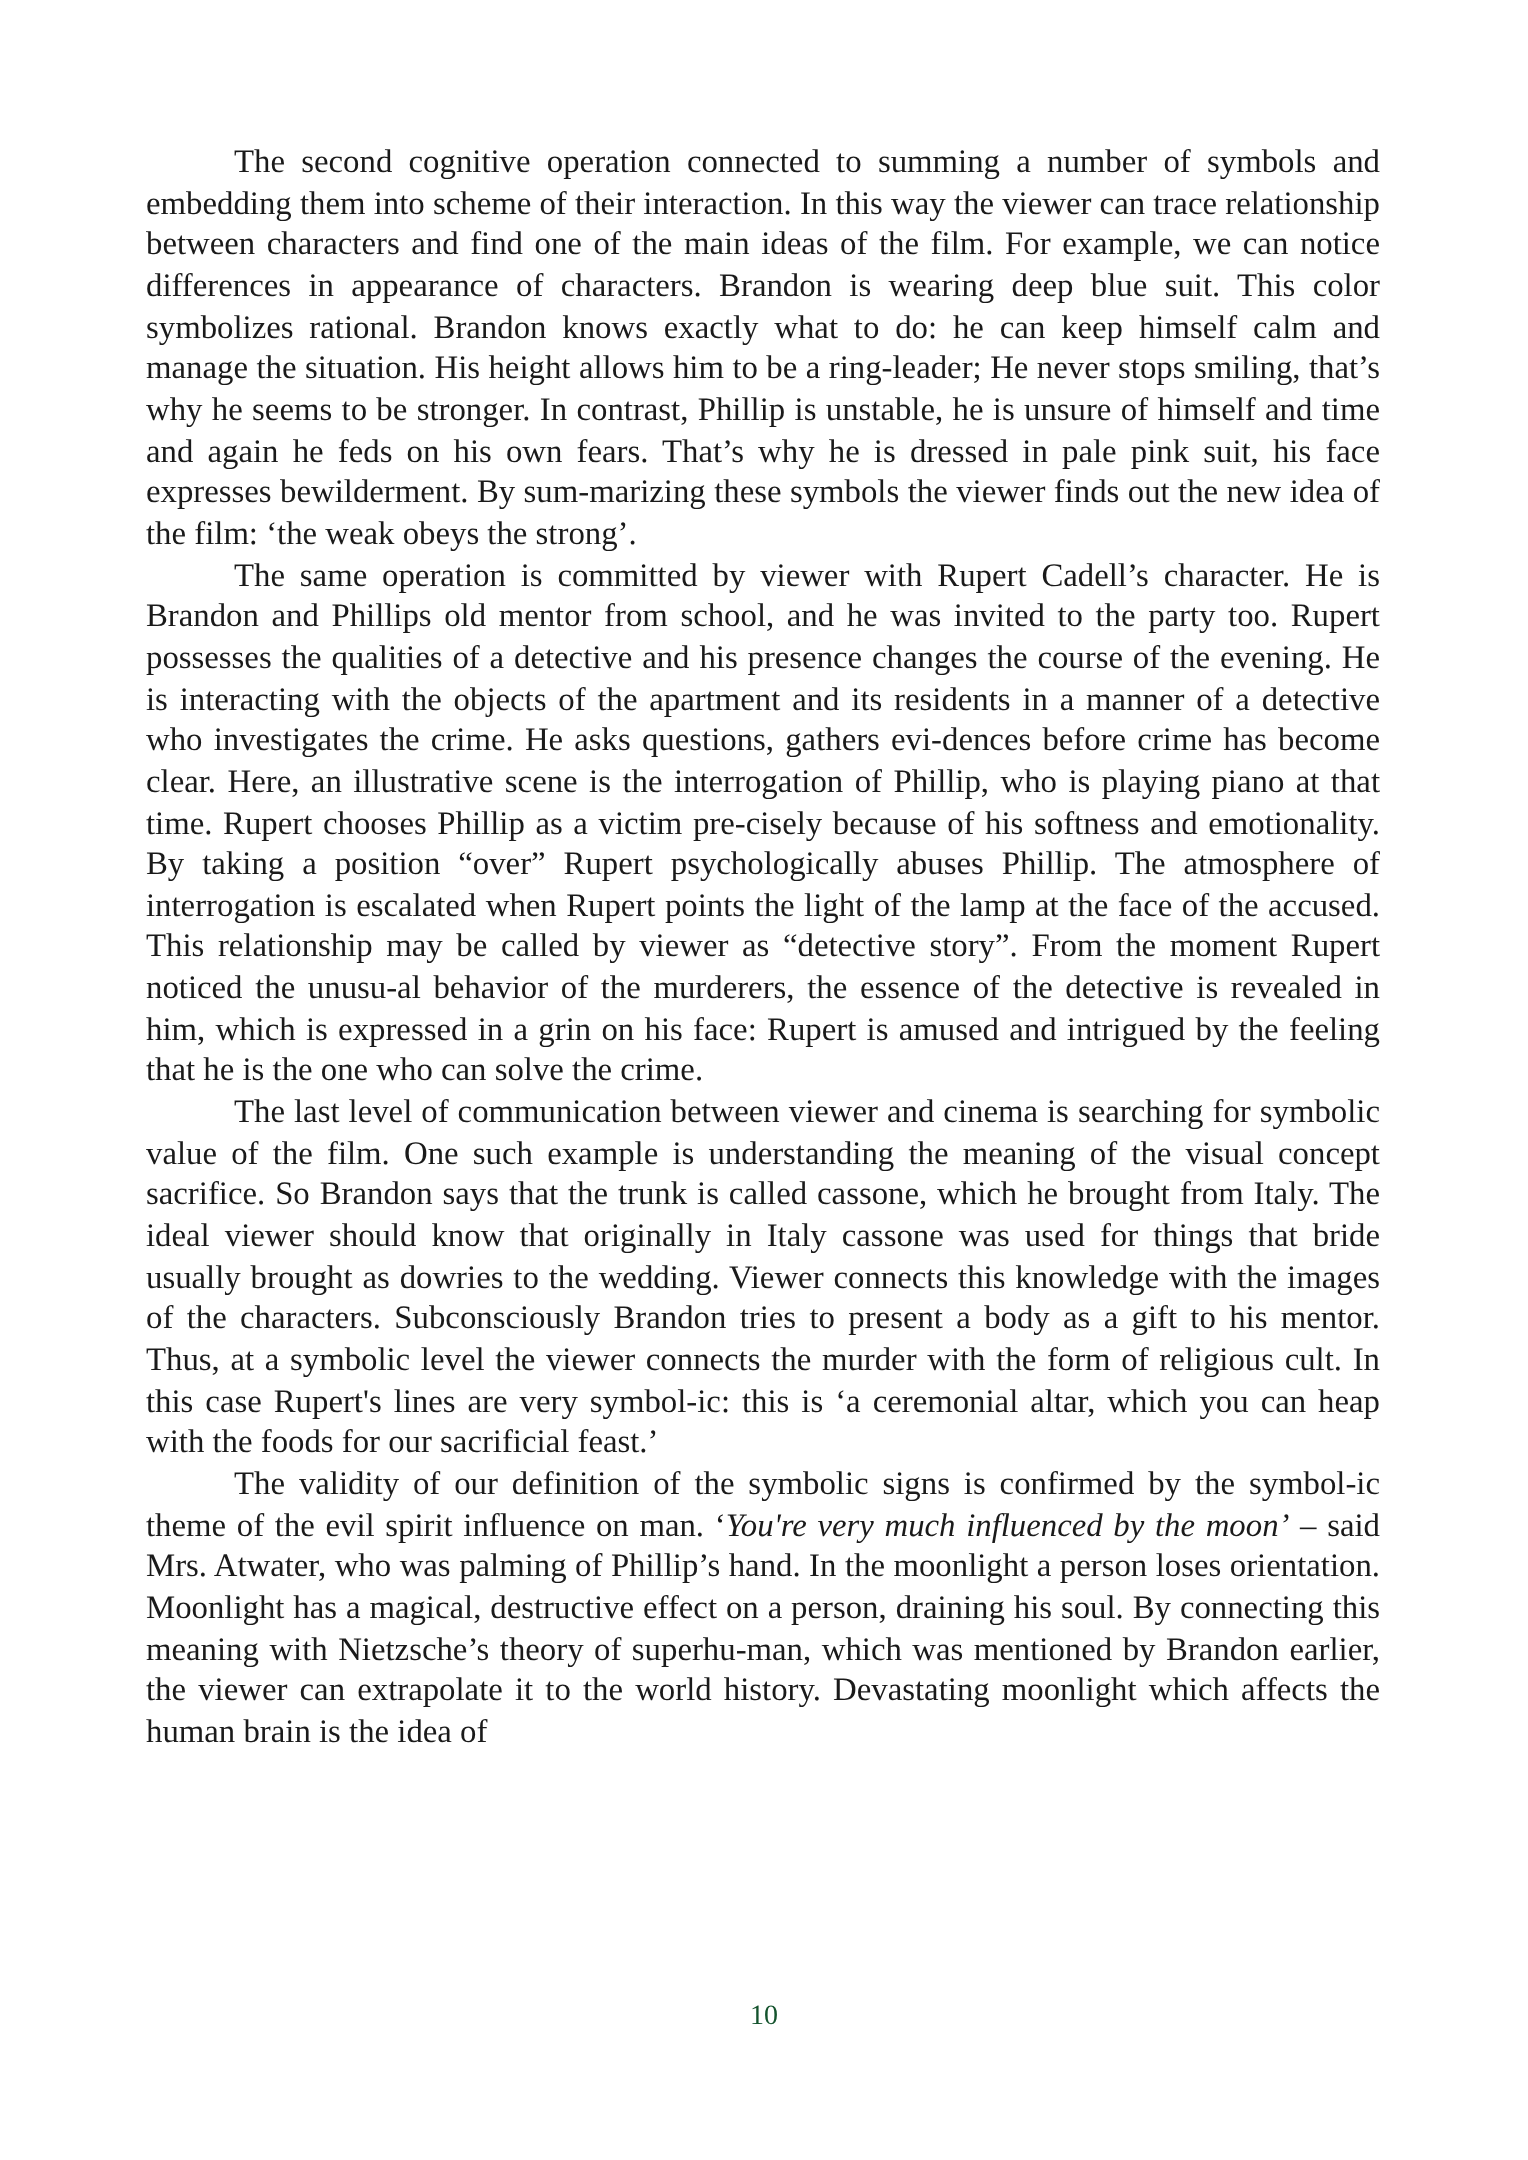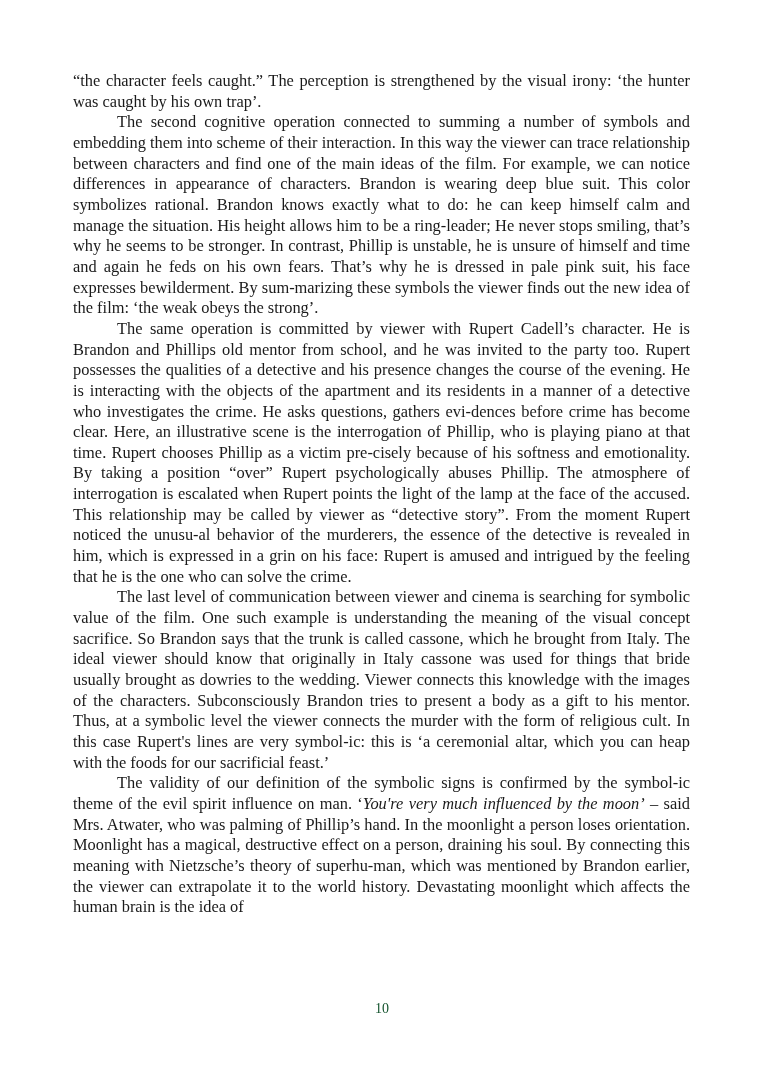--- a/index.html
+++ b/index.html
@@ -28,22 +28,19 @@
       text-align: center;
       font-family: "Liberation Serif", serif;
       font-size: 14px;
       color: #14532d;
     }
   </style>
 </head>
 <body>
 
 <div class="page">
-  <p>
-    <span>“the character feels caught.” The perception is strengthened by the visual irony: ‘the hunter was caught by his own trap’.</span>
-  </p>
   <p class="indent"><span>The second cognitive operation connected to </span><b>summing a number of symbols</b><span> and </span><b>embedding</b><span> them into scheme of their interaction. In this way the viewer can trace relationship between characters and find one of the main ideas of the film. For example, we can notice differences in appearance of characters. Brandon is wearing deep blue suit. This color symbolizes rational. Brandon knows exactly what to do: he can keep himself calm and manage the situation. His height allows him to be a ring-leader; He never stops smiling, that’s why he seems to be stronger. In contrast, Phillip is unstable, he is unsure of himself and time and again he feds on his own fears. That’s why he is dressed in pale pink suit, his face expresses bewilderment. By sum-marizing these symbols the viewer finds out the new idea of the film: ‘the weak obeys the strong’.</span></p>
   <p class="indent"><span>The same operation is committed by viewer with Rupert Cadell’s character. He is Brandon and Phillips old mentor from school, and he was invited to the party too. Rupert possesses the qualities of a detective and his presence changes the course of the evening. He is interacting with the objects of the apartment and its residents in a manner of a detective who investigates the crime. He asks questions, gathers evi-dences before crime has become clear. Here, an illustrative scene is the interrogation of Phillip, who is playing piano at that time. Rupert chooses Phillip as a victim pre-cisely because of his softness and emotionality. By taking a position “over” Rupert psychologically abuses Phillip. The atmosphere of interrogation is escalated when Rupert points the light of the lamp at the face of the accused. This relationship may be called by viewer as “detective story”. From the moment Rupert noticed the unusu-al behavior of the murderers, the essence of the detective is revealed in him, which is expressed in a grin on his face: Rupert is amused and intrigued by the feeling that he is the one who can solve the crime.</span></p>
   <p class="indent"><span>The last level of communication between viewer and cinema is </span><b>searching for symbolic value</b><span> of the film. One such example is understanding the meaning of the visual concept sacrifice. So Brandon says that the trunk is called cassone, which he brought from Italy. The ideal viewer should know that originally in Italy cassone was used for things that bride usually brought as dowries to the wedding. Viewer connects this knowledge with the images of the characters. Subconsciously Brandon tries to present a body as a gift to his mentor. Thus, at a symbolic level the viewer connects the murder with the form of religious cult. In this case Rupert's lines are very symbol-ic: this is ‘a ceremonial altar, which you can heap with the foods for our sacrificial feast.’</span></p>
   <p class="indent"><span>The validity of our definition of the symbolic signs is confirmed by the symbol-ic theme of the evil spirit influence on man. ‘</span><i>You're very much influenced by the moon’</i><span> – said Mrs. Atwater, who was palming of Phillip’s hand. In the moonlight a person loses orientation. Moonlight has a magical, destructive effect on a person, draining his soul. By connecting this meaning with Nietzsche’s theory of superhu-man, which was mentioned by Brandon earlier, the viewer can extrapolate it to the world history. Devastating moonlight which affects the human brain is the idea of</span></p>
 </div>
 
 <div class="page-number">10</div>
 
 </body></html>

